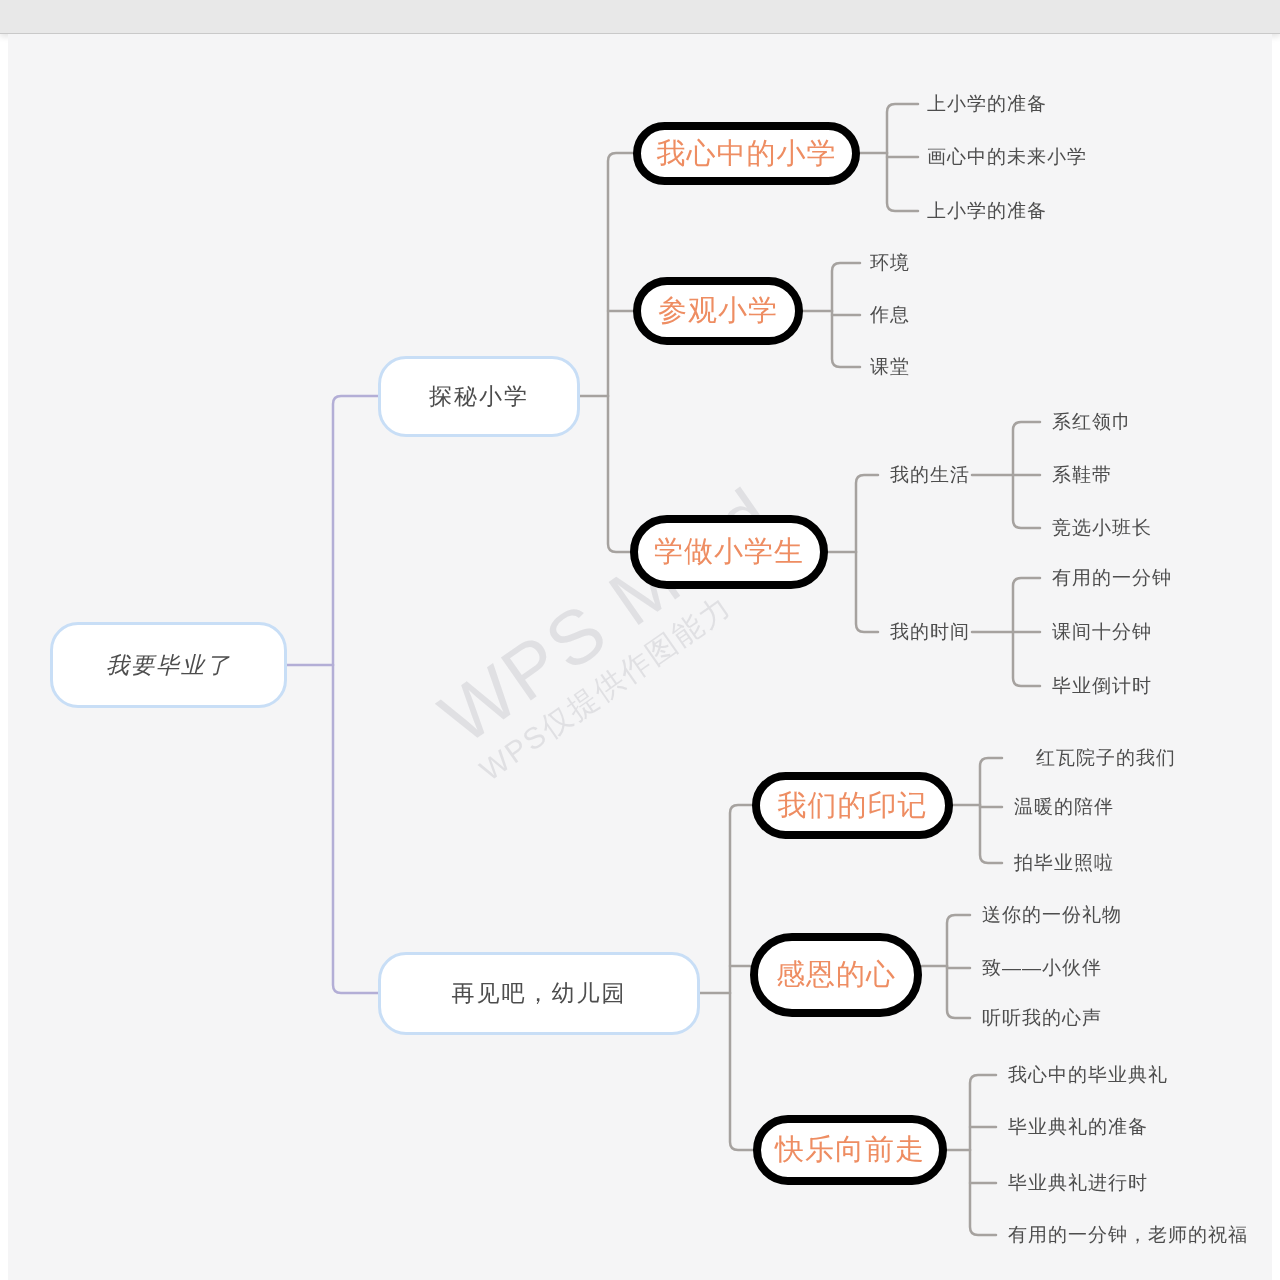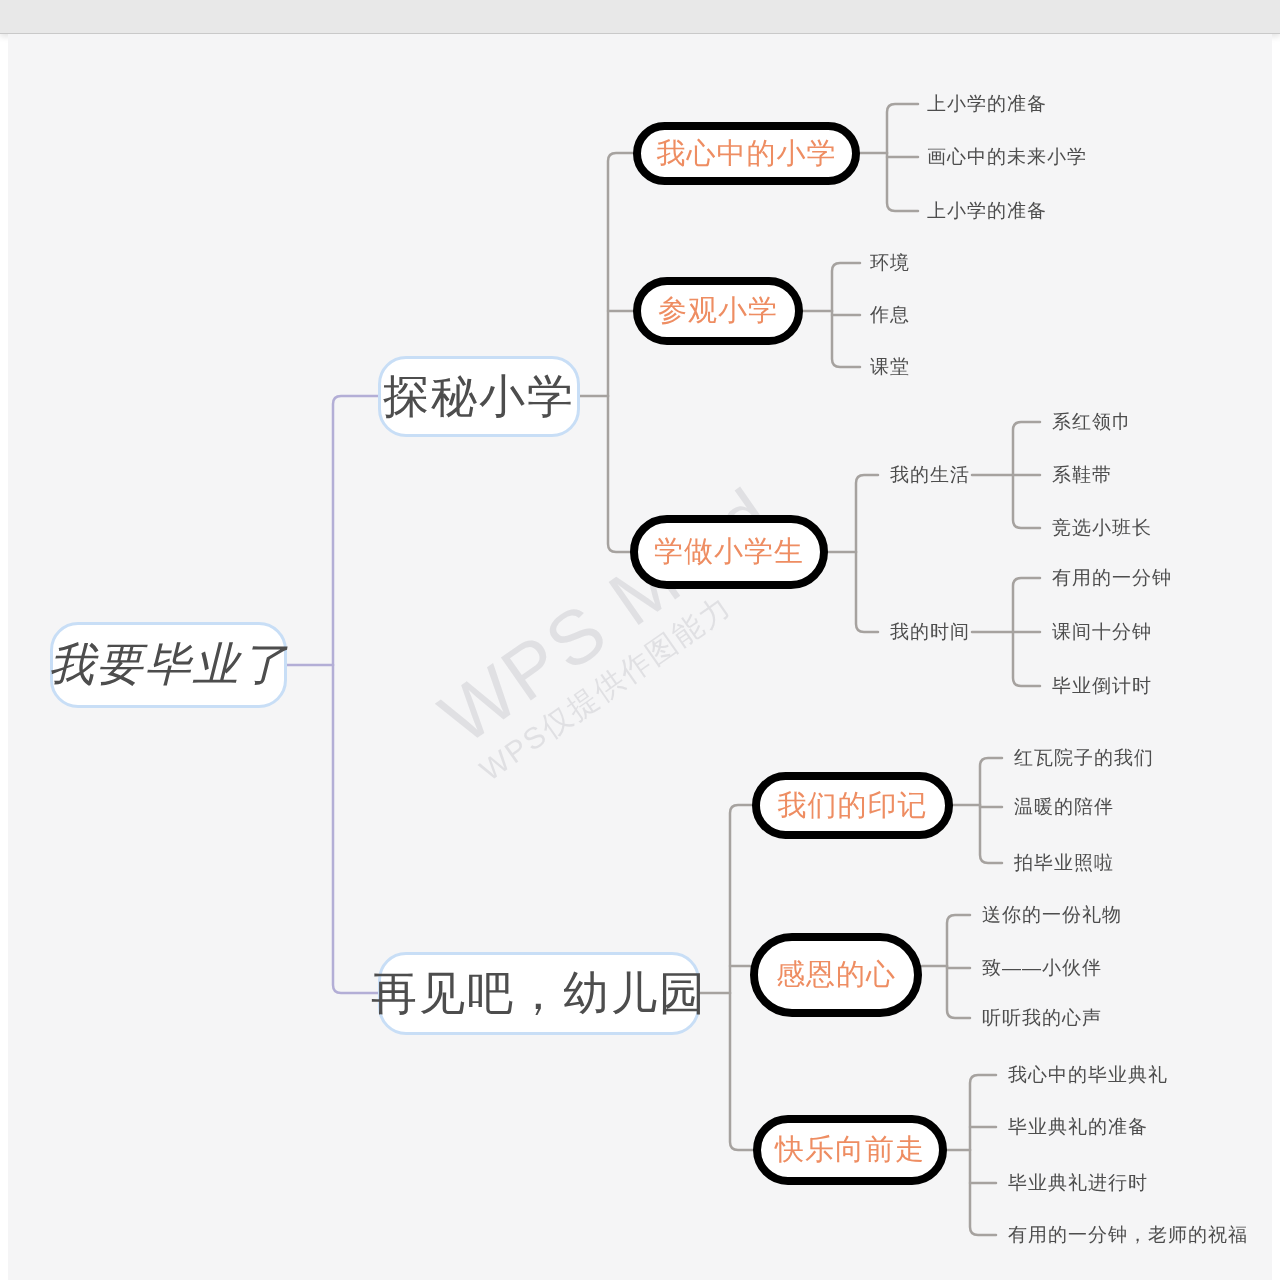--- a/index.html
+++ b/index.html
@@ -15,21 +15,21 @@
         color:rgba(120,118,132,0.16);white-space:nowrap;text-align:left;}
   .watermark .wm-big{font-size:76px;letter-spacing:3px;line-height:78px;}
   .watermark .wm-small{font-size:30px;letter-spacing:2px;line-height:40px;}
   svg.connectors{position:absolute;left:0;top:0;width:1280px;height:1280px;}
   svg.connectors path{fill:none;stroke-width:2.5;stroke-linecap:round;}
   path.purple{stroke:#b3aed6;}
   path.gray{stroke:#a6a29f;}
   .node{position:absolute;display:flex;align-items:center;justify-content:center;
         background:#ffffff;box-sizing:border-box;white-space:nowrap;}
   .node.blue{border:3px solid #c8def6;border-radius:28px;color:#4d4d4d;
-        font-size:46px;letter-spacing:2px;}
+        font-size:23px;letter-spacing:2px;}
   .node.orange{border:8px solid #000000;border-radius:999px;color:#ee8d62;
         font-size:29px;letter-spacing:1px;}
   .leaf{position:absolute;font-size:19px;line-height:26px;color:#4d4d4d;
         letter-spacing:1px;white-space:nowrap;}
 </style>
 </head>
 <body>
 
 <div class="page">
 
@@ -140,21 +140,21 @@
   <div class="leaf" style="left:870px;top:354px;">课堂</div>
 
   <div class="leaf" style="left:1052px;top:409px;">系红领巾</div>
   <div class="leaf" style="left:1052px;top:462px;">系鞋带</div>
   <div class="leaf" style="left:1052px;top:515px;">竞选小班长</div>
 
   <div class="leaf" style="left:1052px;top:565px;">有用的一分钟</div>
   <div class="leaf" style="left:1052px;top:619px;">课间十分钟</div>
   <div class="leaf" style="left:1052px;top:673px;">毕业倒计时</div>
 
-  <div class="leaf" style="left:1014px;top:745px;">红瓦院子的我们</div>
+  <div class="leaf" style="left:1036px;top:745px;">红瓦院子的我们</div>
   <div class="leaf" style="left:1014px;top:794px;">温暖的陪伴</div>
   <div class="leaf" style="left:1014px;top:850px;">拍毕业照啦</div>
 
   <div class="leaf" style="left:982px;top:902px;">送你的一份礼物</div>
   <div class="leaf" style="left:982px;top:955px;">致——小伙伴</div>
   <div class="leaf" style="left:982px;top:1005px;">听听我的心声</div>
 
   <div class="leaf" style="left:1008px;top:1062px;">我心中的毕业典礼</div>
   <div class="leaf" style="left:1008px;top:1114px;">毕业典礼的准备</div>
   <div class="leaf" style="left:1008px;top:1170px;">毕业典礼进行时</div>

